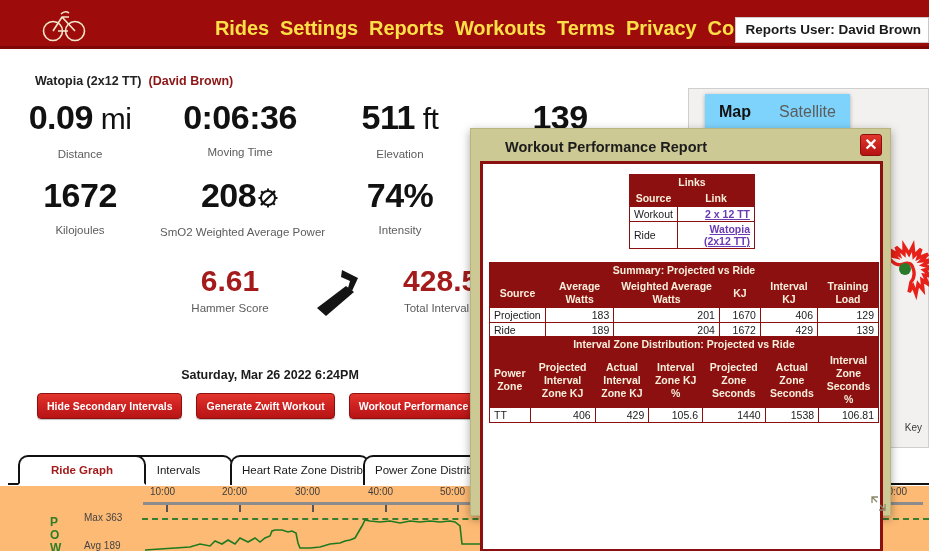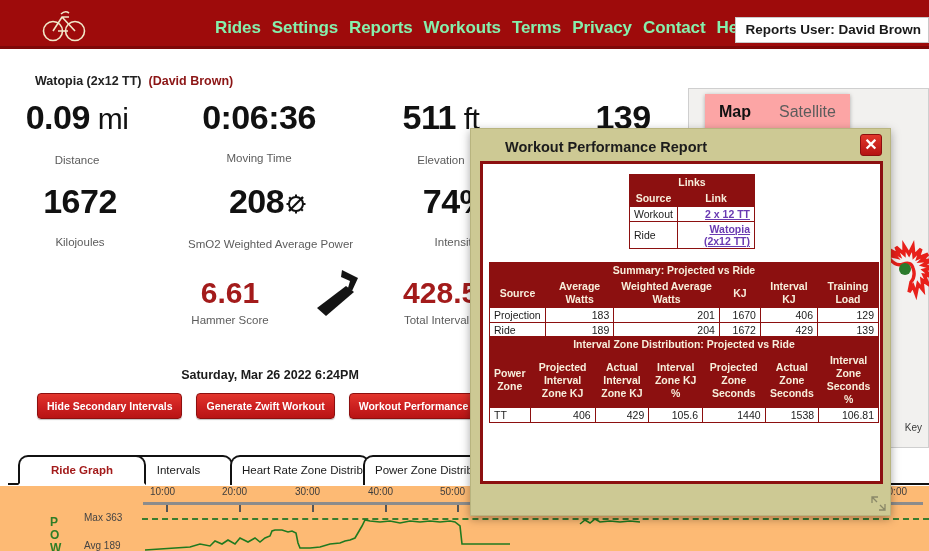--- a/index.html
+++ b/index.html
@@ -19,21 +19,21 @@
   }
   .nav-logo {
     position: absolute; left: 42px; top: 6px; width: 44px; height: 38px;
     color: #f2e8c9;
   }
   .nav-links {
     position: absolute; left: 215px; top: 0; height: 42px;
     display: flex; align-items: center; gap: 11px;
   }
   .nav-link {
-    color: #86efac; font-size: 17px; font-weight: 600;
+    color: #fde047; font-size: 20px; font-weight: 600;
     text-decoration: none; white-space: nowrap; letter-spacing: -0.1px;
     font-family: "Liberation Sans", sans-serif;
     margin-top: 14px;
   }
   .nav-user-box {
     position: absolute; right: 0px; top: 17px;
     background: #ffffff; color: #1a1a1a;
     font-size: 13.5px; font-weight: 700;
     padding: 4px 7px 5px 9px;
     white-space: nowrap;
@@ -43,40 +43,40 @@
   
   .page-title {
     position: absolute; left: 12px; top: 74px;
     font-size: 12.5px; color: #222; font-weight: 600; white-space: nowrap; margin-left: 23px;
   }
   .page-title .owner { color: #8c1515; margin-left: 7px; }
 
   .stats-grid {
     position: absolute; left: 0px; top: 96px; width: 700px;
   }
-  .stat-row { display: flex; gap: 28px; }
+  .stat-row { display: flex; }
   .stat-cell { width: 160px; text-align: center; }
   .stat-val {
     font-size: 34px; font-weight: 700; color: #111; line-height: 42px;
     letter-spacing: -0.5px; white-space: nowrap;
     font-family: "Liberation Sans", sans-serif;
   }
   .stat-val .unit { font-weight: 400; font-size: 30px; }
-  .stat-lab { font-size: 11.5px; color: #5c5c5c; margin-top: 14px; white-space: nowrap; }
+  .stat-lab { font-size: 11.5px; color: #5c5c5c; margin-top: 8px; white-space: nowrap; }
   .stat-row2 { margin-top: 14px; }
 
   .smo2-icon { display:inline-block; vertical-align: -2px; margin-left: 1px; }
 
   
   .hammer-row {
     position: absolute; left: 0px; top: 262px; width: 540px;
     display: flex; align-items: flex-start;
   }
   .hammer-spacer { width: 160px; }
-  .red-val { font-size: 30px; font-weight: 700; color: #a31b1b; line-height: 38px; margin-top: 12px; }
+  .red-val { font-size: 30px; font-weight: 700; color: #a31b1b; line-height: 38px; }
   .red-lab { font-size: 11.5px; color: #5c5c5c; margin-top: 2px; white-space: nowrap; }
   .hammer-glyph { width: 74px; text-align: center; padding-top: 4px; }
 
   .ride-date {
     position: absolute; left: 0px; top: 368px; width: 540px;
     text-align: center; font-size: 12.5px; color: #1b1b1b; font-weight: 600;
   }
 
   .btn-row {
     position: absolute; left: 0px; top: 393px; width: 552px;
@@ -91,21 +91,21 @@
     cursor: pointer;
   }
 
   
   .map-panel {
     position: absolute; left: 688px; top: 88px; width: 241px; height: 360px;
     background: #f2f1ef; border: 1px solid #cfcfcf;
   }
   .map-type-ctrl {
     position: absolute; left: 16px; top: 5px; height: 36px;
-    background: #fca5a5; display: flex; box-shadow: 0 1px 4px rgba(0,0,0,.3);
+    background: #7dd3fc; display: flex; box-shadow: 0 1px 4px rgba(0,0,0,.3);
   }
   .map-type-btn {
     padding: 0 14px; line-height: 36px; font-size: 16px; color: #5c5c5c;
     font-family: "Liberation Sans", sans-serif; cursor: pointer;
   }
   .map-type-btn.active { color: #111; font-weight: 700; }
   .map-key {
     position: absolute; right: 6px; top: 333px; font-size: 10px; color: #3a3a3a; padding-left: 12px;
   }
   .map-route { position: absolute; left: 190px; top: 125px; }
@@ -161,21 +161,21 @@
     font-size: 14.5px; color: #1c1c1c; font-weight: 600; white-space: nowrap;
   }
   .modal-close {
     position: absolute; right: 8px; top: 5px; width: 22px; height: 22px;
     background: linear-gradient(to bottom,#e2372c,#b51212);
     border: 1px solid #8c0e0e; border-radius: 3px;
     color: #fff; font-size: 16px; font-weight: 700; line-height: 20px;
     text-align: center; cursor: pointer;
   }
   .modal-body {
-    position: absolute; left: 9px; top: 32px; width: 403px; height: 323px;
+    position: absolute; left: 9px; top: 32px; width: 403px; height: 391px;
     background: #ffffff; border: 3px solid #8c1010;
     overflow: hidden;
   }
   .modal-resize {
     position: absolute; right: 4px; bottom: 3px; width: 16px; height: 16px;
     color: #8c8a6d; font-size: 13px; line-height: 16px; text-align: center;
     cursor: nwse-resize;
   }
 
   

